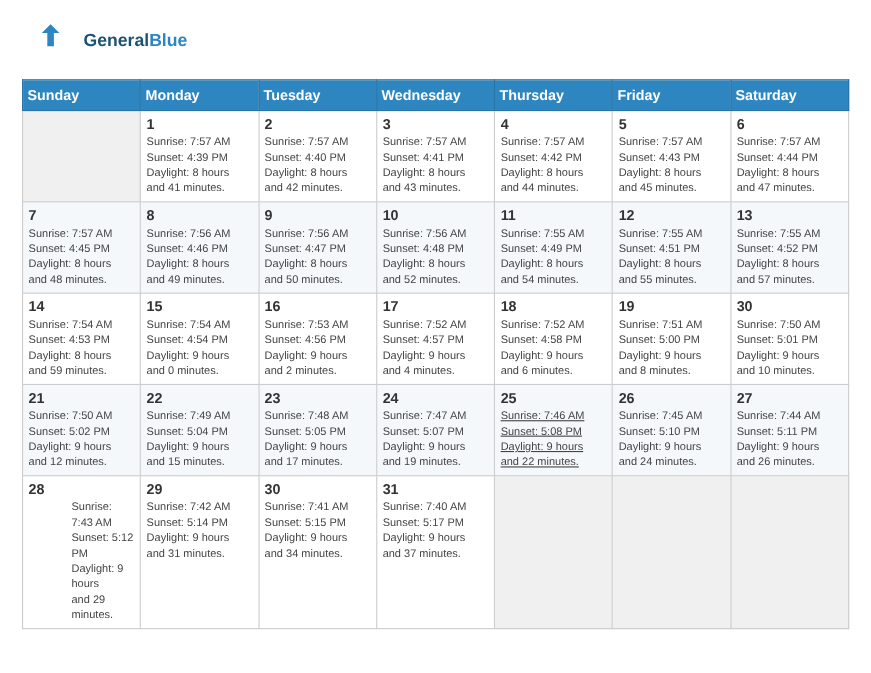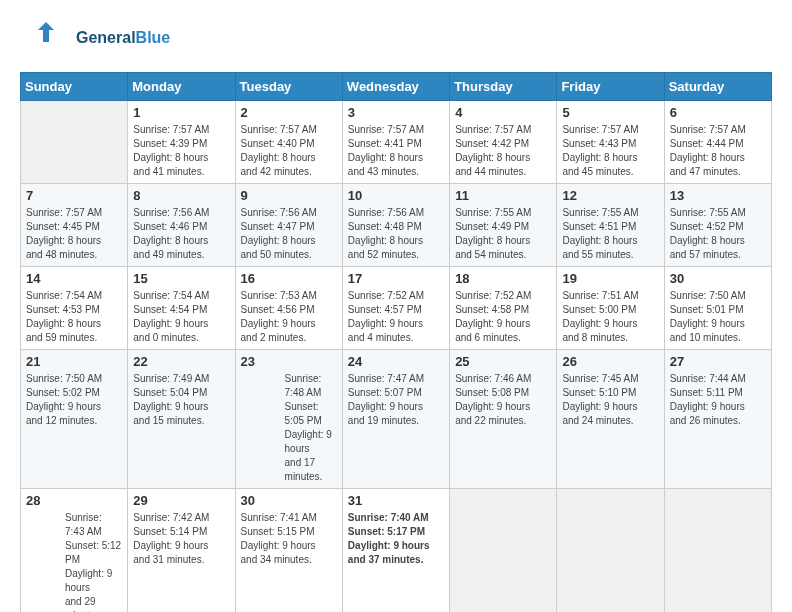--- a/index.html
+++ b/index.html
@@ -266,35 +266,35 @@
         </td>
         <td>
           <span class="day-number">22</span>
           <div class="day-detail" style="white-space: pre-line;">Sunrise: 7:49 AM
 Sunset: 5:04 PM
 Daylight: 9 hours
 and 15 minutes.</div>
         </td>
         <td>
           <span class="day-number">23</span>
-          <div class="day-detail" style="white-space: pre-line; margin-left: 44px;">Sunrise: 7:48 AM
+          <div class="day-detail" style="white-space: pre-line;">Sunrise: 7:48 AM
 Sunset: 5:05 PM
 Daylight: 9 hours
 and 17 minutes.</div>
         </td>
         <td>
           <span class="day-number">24</span>
           <div class="day-detail" style="white-space: pre-line;">Sunrise: 7:47 AM
 Sunset: 5:07 PM
 Daylight: 9 hours
 and 19 minutes.</div>
         </td>
         <td>
           <span class="day-number">25</span>
-          <div class="day-detail" style="white-space: pre-line;">Sunrise: 7:46 AM
+          <div class="day-detail" style="white-space: pre-line; text-decoration: underline;">Sunrise: 7:46 AM
 Sunset: 5:08 PM
 Daylight: 9 hours
 and 22 minutes.</div>
         </td>
         <td>
           <span class="day-number">26</span>
           <div class="day-detail" style="white-space: pre-line;">Sunrise: 7:45 AM
 Sunset: 5:10 PM
 Daylight: 9 hours
 and 24 minutes.</div>
@@ -324,21 +324,21 @@
         </td>
         <td>
           <span class="day-number">30</span>
           <div class="day-detail" style="white-space: pre-line;">Sunrise: 7:41 AM
 Sunset: 5:15 PM
 Daylight: 9 hours
 and 34 minutes.</div>
         </td>
         <td>
           <span class="day-number">31</span>
-          <div class="day-detail" style="white-space: pre-line; font-weight: bold;">Sunrise: 7:40 AM
+          <div class="day-detail" style="white-space: pre-line;">Sunrise: 7:40 AM
 Sunset: 5:17 PM
 Daylight: 9 hours
 and 37 minutes.</div>
         </td>
         <td class="empty-cell"></td>
         <td class="empty-cell"></td>
         <td class="empty-cell"></td>
       </tr>
     </tbody>
 </table>

